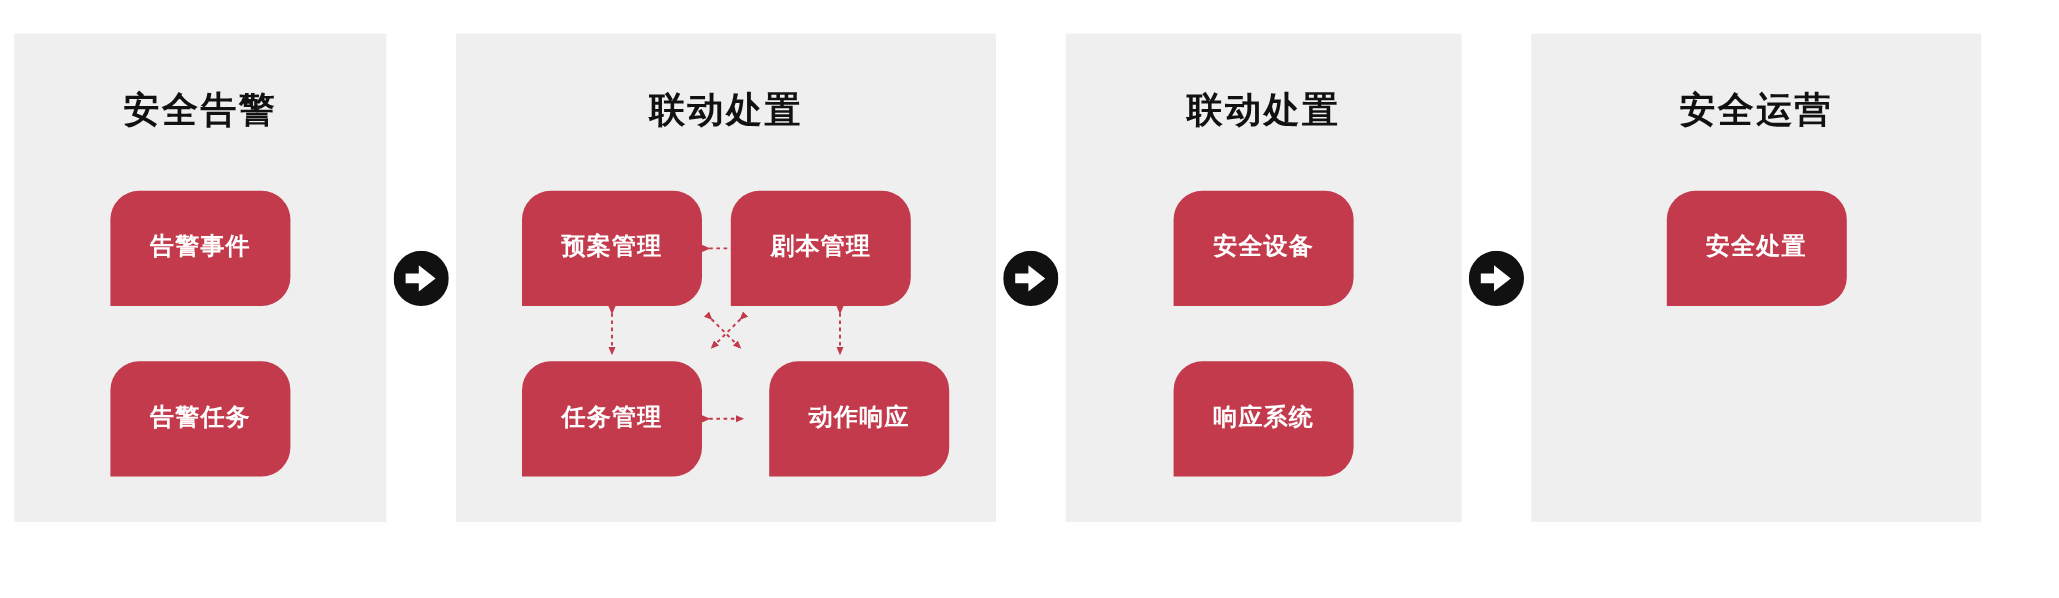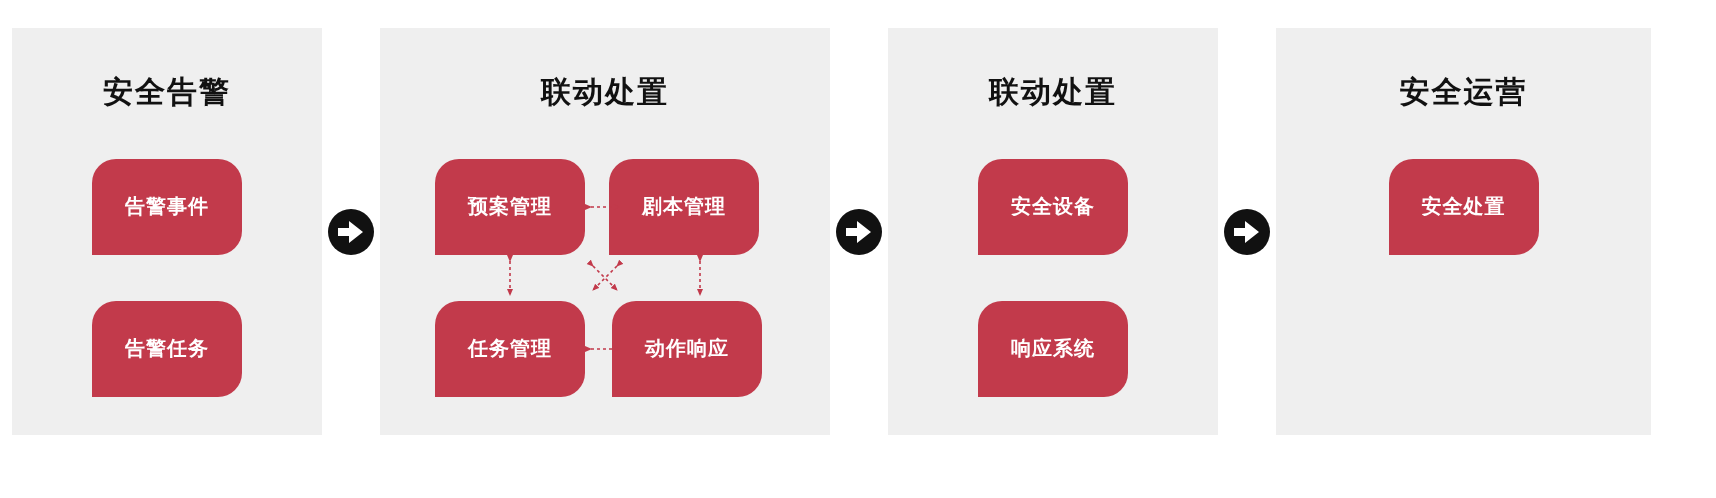--- a/index.html
+++ b/index.html
@@ -53,21 +53,21 @@
   }
   .grid2x2{
     margin-top:46px;
     position:relative;
     width:340px;height:238px;
   }
   .grid2x2 .box{position:absolute;}
   .pos-a{left:0;top:0;}
   .pos-b{left:174px;top:0;}
   .pos-c{left:0;top:142px;}
-  .pos-d{left:177px;top:142px;}
+  .pos-d{left:206px;top:142px;}
   .arrows-overlay{
     position:absolute;left:0;top:0;width:340px;height:238px;
     overflow:visible;pointer-events:none;
   }
   .dash{
     stroke:var(--dashed-red);
     stroke-width:1.6;
     stroke-dasharray:3 3;
     fill:none;
   }

